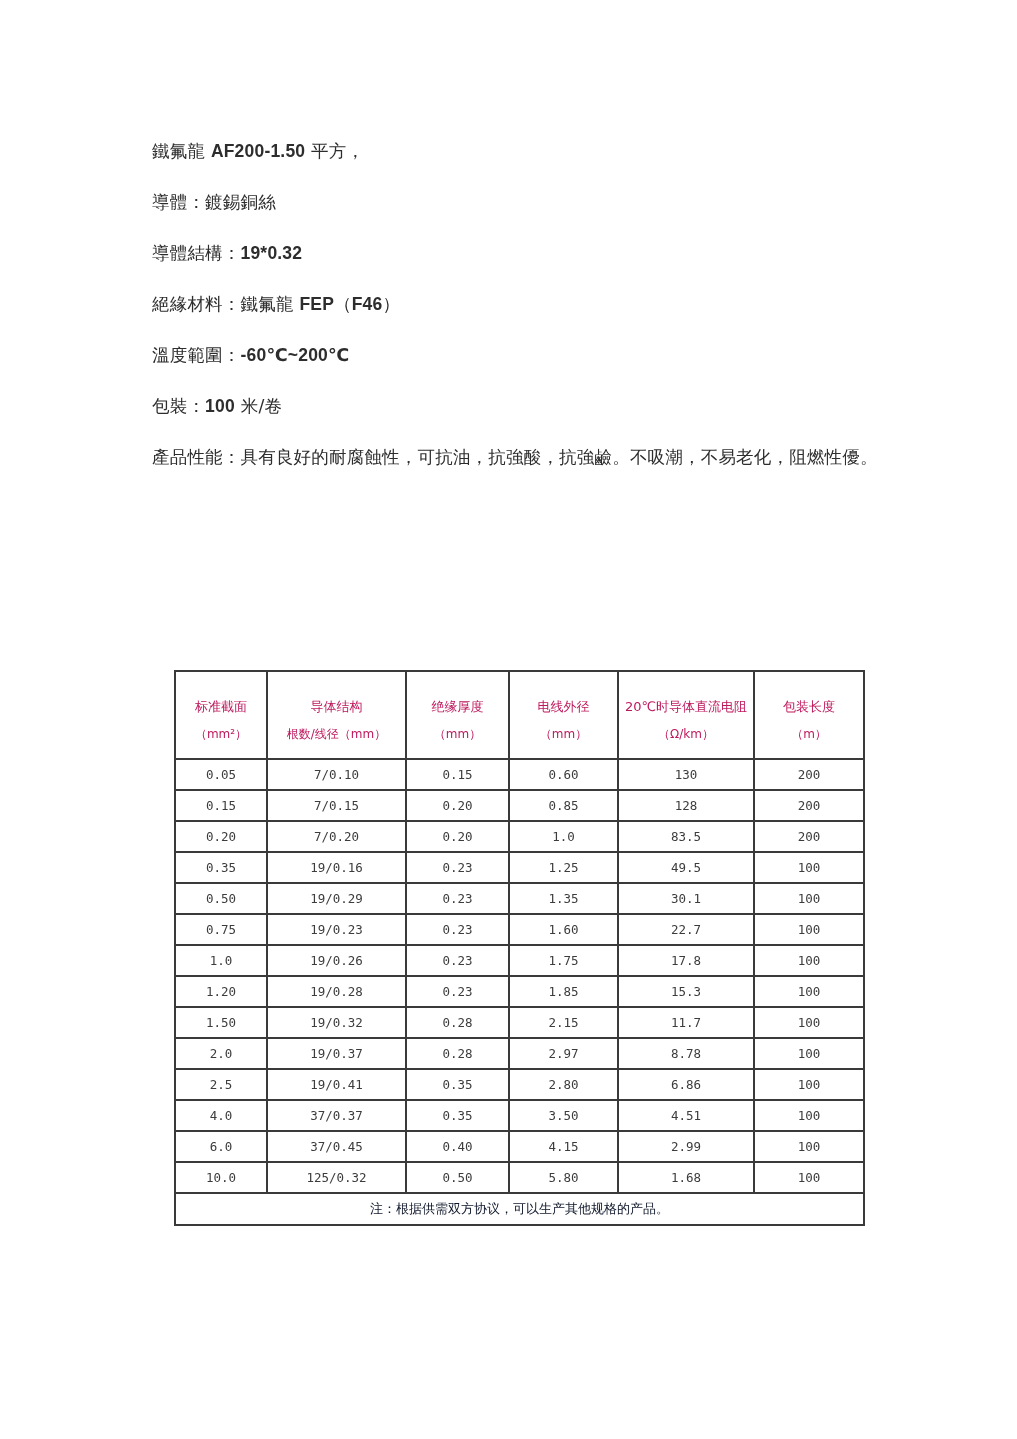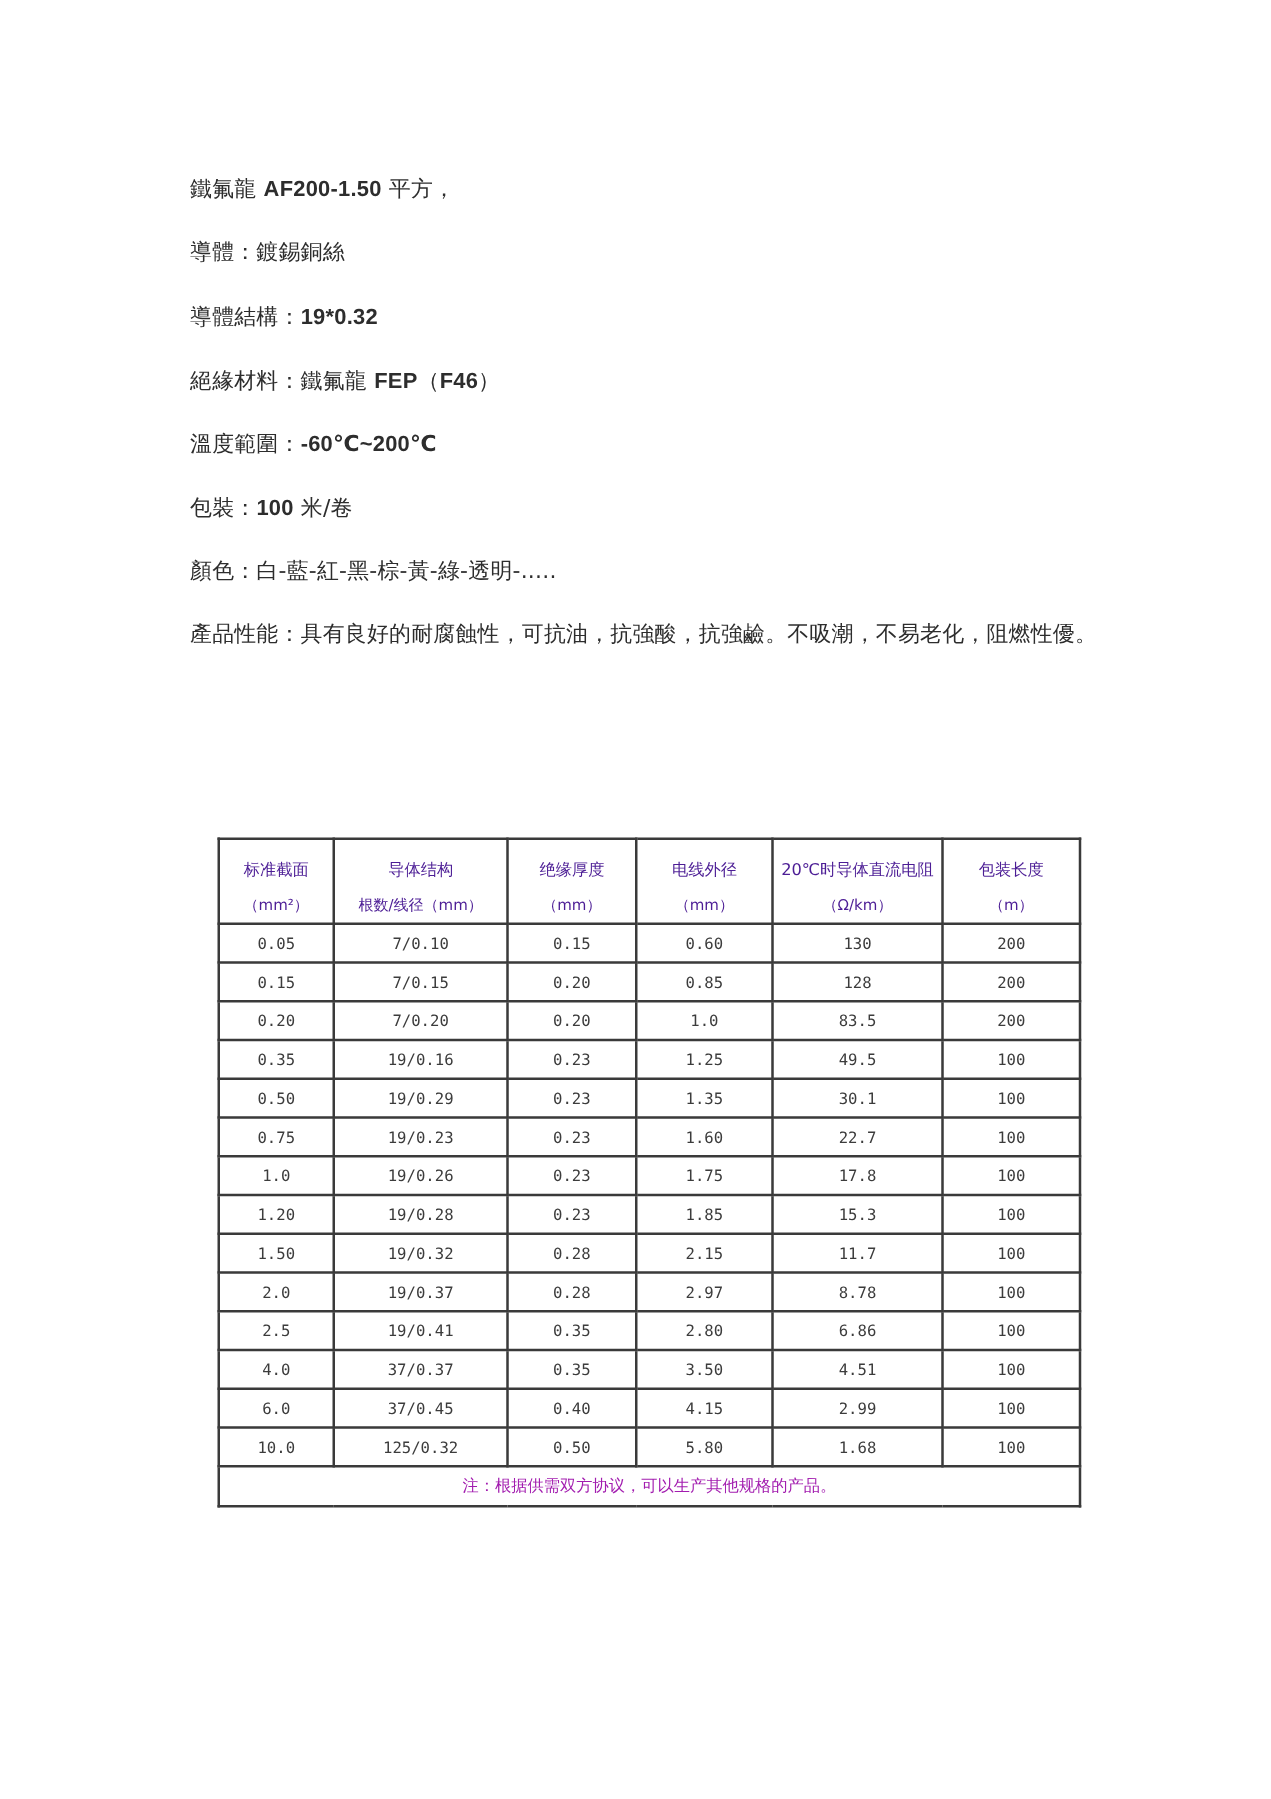--- a/index.html
+++ b/index.html
@@ -44,56 +44,55 @@
     width: 689px;
   }
   table.spec th, table.spec td {
     border: 2px solid #3a3a3a;
     padding: 0;
     text-align: center;
     vertical-align: middle;
     overflow: hidden;
   }
   thead th {
-    height: 68px;
+    height: 88px;
     font-weight: 400;
     font-size: 13px;
-    color: #4c1d95;
+    color: #be185d;
     vertical-align: top;
   }
   .hline1 { margin-top: 10px; line-height: 16px; }
   .hline2 { margin-top: 12px; font-size: 12px; line-height: 14px; }
   tbody td {
     height: 31px;
     font-size: 12.5px;
     color: #3c3c3c;
     font-family: "DejaVu Sans Mono", "DejaVu Sans", monospace;
   }
   td.note-cell {
     height: 32px;
     text-align: left;
     padding-left: 8px;
     font-size: 13px;
-    color: #a21caf;
+    color: #0f172a;
     font-family: "DejaVu Sans", sans-serif;
   }
 </style>
 </head>
 <body>
 
 <div class="page">
 
   <div class="paragraphs" id="paragraphs">
       <div class="para"><span class="seg">鐵氟龍 </span><span class="seg-bold">AF200-1.50</span><span class="seg"> 平方，</span></div>
       <div class="para"><span class="seg">導體：鍍錫銅絲</span></div>
       <div class="para"><span class="seg">導體結構：</span><span class="seg-bold">19*0.32</span></div>
       <div class="para"><span class="seg">絕緣材料：鐵氟龍 </span><span class="seg-bold">FEP</span><span class="seg">（</span><span class="seg-bold">F46</span><span class="seg">）</span></div>
       <div class="para"><span class="seg">溫度範圍：</span><span class="seg-bold">-60℃~200℃</span></div>
       <div class="para"><span class="seg">包裝：</span><span class="seg-bold">100</span><span class="seg"> 米/卷</span></div>
-      <div class="para"><span class="seg">顏色：白-藍-紅-黑-棕-黃-綠-透明-.....</span></div>
       <div class="para"><span class="seg">產品性能：具有良好的耐腐蝕性，可抗油，抗強酸，抗強鹼。不吸潮，不易老化，阻燃性優。</span></div>
     </div>
 
   <table class="spec">
     <colgroup>
       <col style="width:92px">
       <col style="width:139px">
       <col style="width:103px">
       <col style="width:109px">
       <col style="width:136px">

